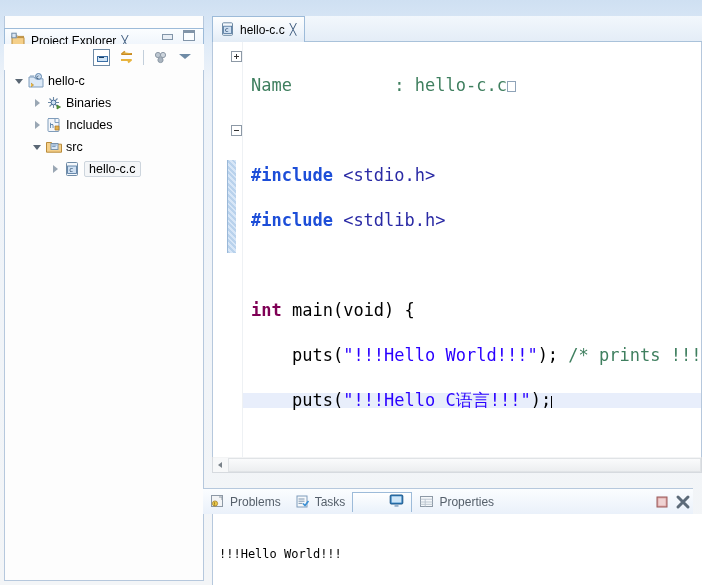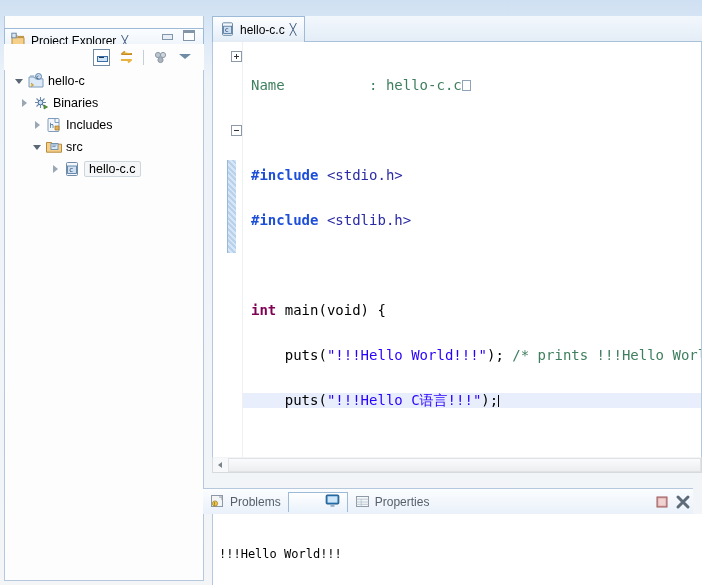--- a/index.html
+++ b/index.html
@@ -155,21 +155,21 @@
   
   .fold-bar {
     position:absolute; left:14px; top:118px; width:9px; height:93px;
     background:repeating-linear-gradient(45deg,#b9d2ec 0 2px,#d7e6f7 2px 4px);
     border-left:1px solid #9ab8d8;
   }
 
   .code {
     position:absolute; left:30px; top:0; right:0; bottom:0;
     font-family:"DejaVu Sans Mono", monospace;
-    font-size:14px; line-height:15px;
+    font-size:17px; line-height:15px;
     padding:6px 0 0 0;
     white-space:pre;
     overflow:hidden;
   }
   .cl { height:15px; padding-left:8px; }
   .cl.hl { background:#e8eefb; }
   .kw   { color:#7f0055; font-weight:bold; }
   .pp   { color:#1d4ed8; font-weight:bold; }
   .inc  { color:#2a2aa5; }
   .str  { color:#2a00ff; }
@@ -301,21 +301,21 @@
         <path d="M2 5 h5 l1.4 1.8 h7.6 v8.2 h-14 z" fill="#dce9f7" stroke="#7f9cbb" stroke-width="1"></path>
         <path d="M3 4 h4.5" stroke="#7f9cbb" stroke-width="1" fill="none"></path>
         <circle cx="11.5" cy="4.5" r="3" fill="#cfe0f2" stroke="#5b82ab"></circle>
         <text x="9.3" y="6.6" font-size="6" fill="#24425f" font-family="DejaVu Sans, sans-serif">c</text>
         <path d="M4 11 l2.5 2 l-2.5 2" fill="#f0c040" stroke="#b98b3a" stroke-width="0.8"></path>
       </svg>
     </span>
     <span class="tlabel">hello-c</span>
   </div>
 
-  <div class="trow" style="padding-left:13px;">
+  <div class="trow" style="padding-left:26px;">
     <span class="twist closed"></span>
     <span class="ticon ic-bin">
       <svg width="18" height="18" viewBox="0 0 18 18">
         <g stroke="#6e8aa6" stroke-width="1.1" fill="none">
           <path d="M8.5 3 v11 M3 8.5 h11 M4.5 4.5 l8 8 M12.5 4.5 l-8 8"></path>
         </g>
         <circle cx="8.5" cy="8.5" r="2.4" fill="#cfe0f2" stroke="#4a7099"></circle>
         <path d="M12 11 l3.5 2 l-3.5 2 z" fill="#5aa03c" stroke="#3a7024" stroke-width="0.7"></path>
       </svg>
     </span>
@@ -410,20 +410,30 @@
       <svg width="15" height="15" viewBox="0 0 15 15">
         <rect x="1.5" y="1.5" width="11" height="11" fill="#f2f4f6" stroke="#8d99a6"></rect>
         <circle cx="5" cy="9.5" r="2.6" fill="#e8c84a" stroke="#a6822a" stroke-width="0.8"></circle>
         <text x="3.6" y="11.6" font-size="5" fill="#5a4208" font-family="DejaVu Sans, sans-serif">!</text>
         <path d="M9 3 h3 v3" fill="none" stroke="#8d99a6"></path>
       </svg>
     </span>
     <span>Problems</span>
   </div>
 
+  <div class="cv-tab inactive">
+    <span class="tasksico">
+      <svg width="15" height="15" viewBox="0 0 15 15">
+        <rect x="2" y="2" width="10" height="11" fill="#f5f8fb" stroke="#7f9cbb"></rect>
+        <path d="M3.5 5 h6 M3.5 7.2 h6 M3.5 9.4 h4" stroke="#6f8ba6" stroke-width="0.9"></path>
+        <path d="M8 9.5 l2 2 l3.5 -4.5" fill="none" stroke="#3b8fd4" stroke-width="1.6"></path>
+      </svg>
+    </span>
+    <span>Tasks</span>
+  </div>
 
   <div class="cv-tab active">
     <span class="consico">
       <svg width="15" height="15" viewBox="0 0 15 15">
         <rect x="1.2" y="2" width="12.6" height="9" rx="1" fill="#2f7fbf" stroke="#1c5688"></rect>
         <rect x="2.6" y="3.3" width="9.8" height="6.3" fill="#cfe6f8"></rect>
         <path d="M5.5 12.4 h4 v1.1 h-4 z" fill="#5b82ab"></path>
       </svg>
     </span>
     <span>Console</span>

